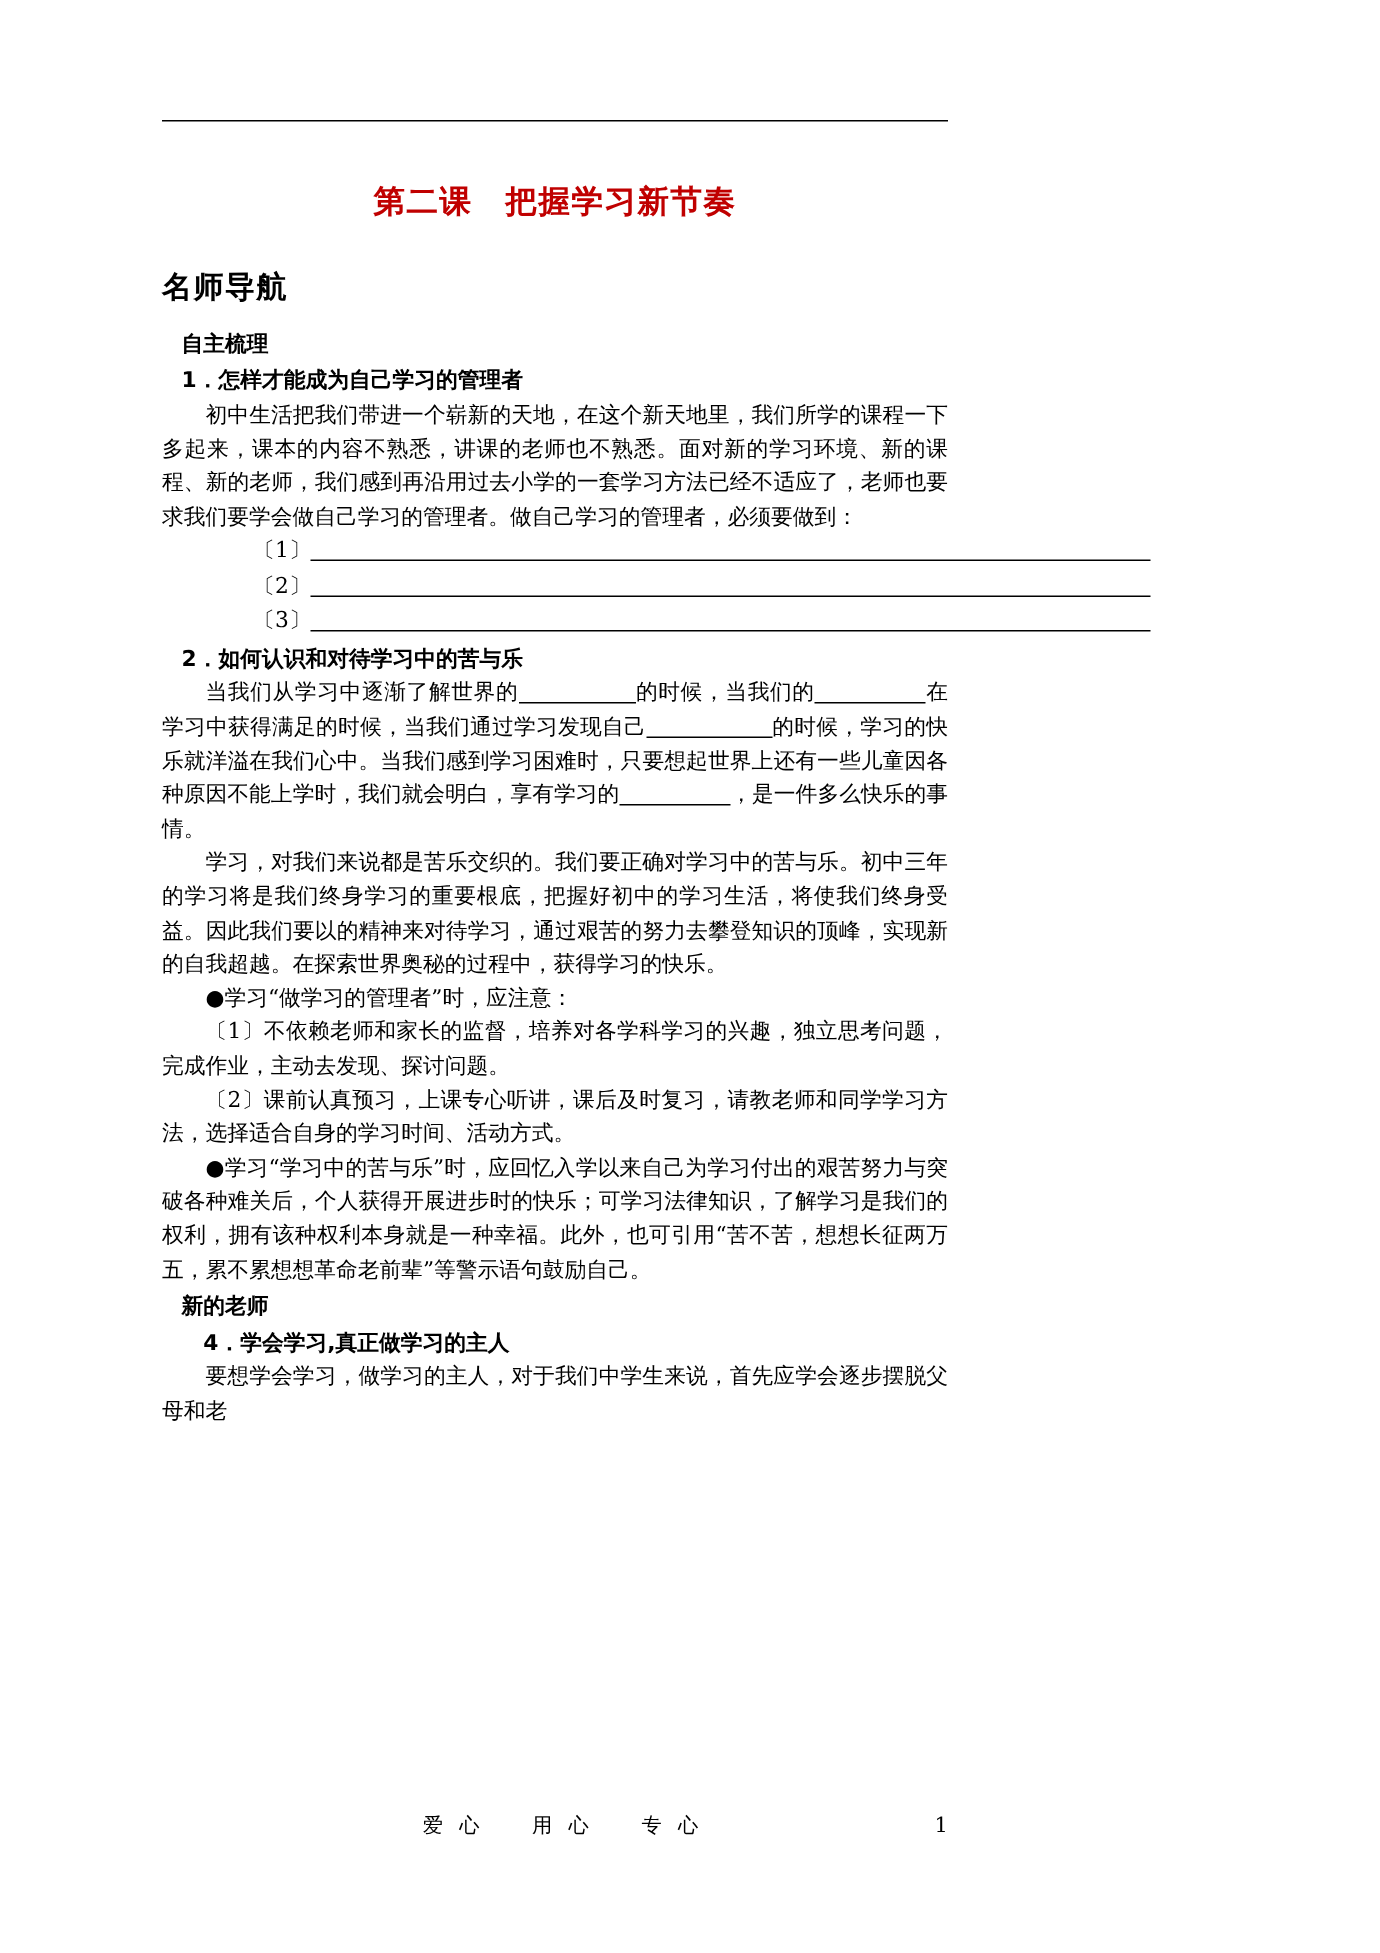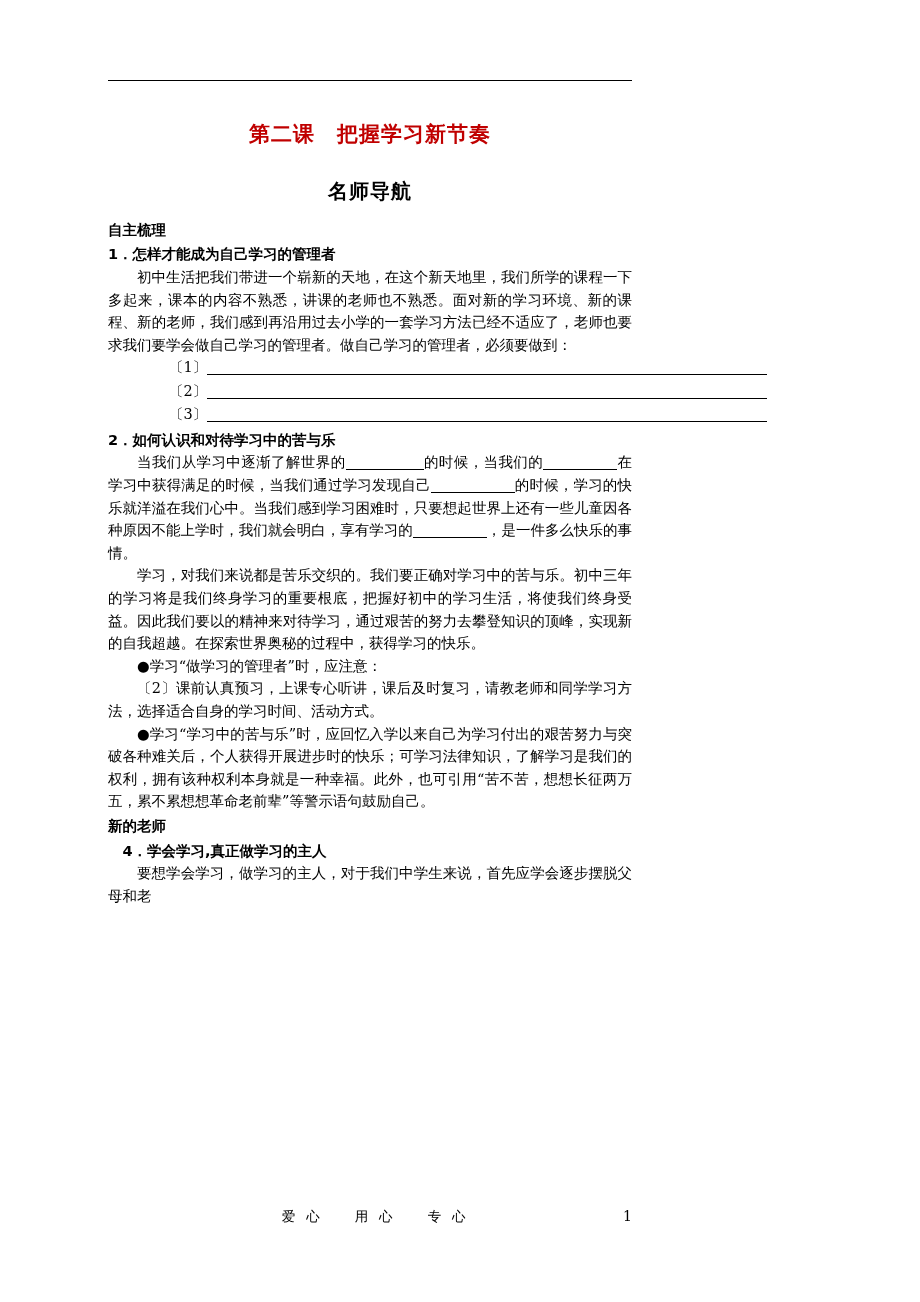--- a/index.html
+++ b/index.html
@@ -41,30 +41,29 @@
     color: #c00000;
     font-size: 21px;
     text-align: center;
     margin: 24px 0 0 0;
     letter-spacing: 1px;
   }
   h2.section-title {
     font-family: Liberation Mono, monospace;
     font-weight: bold;
     font-size: 20px;
-    text-align: center;
     margin: 30px 0 14px 0;
     letter-spacing: 1px;
   }
   .heading-bold {
     font-family: "DejaVu Sans", "Liberation Sans", sans-serif;
     font-weight: bold;
     font-size: 14.5px;
     line-height: 1.55;
-    margin: 2px 0 0 0;
+    margin: 2px 0 0 13px;
   }
   .heading-bold.indent1 {
     text-indent: 1em;
   }
   p.para {
     font-size: 14.5px;
     line-height: 1.56;
     margin: 0;
     text-align: justify;
     text-justify: inter-ideograph;
@@ -134,20 +133,21 @@
     <p class="blank-line-row"><span>〔2〕</span><span class="ul" style="width:560px"></span></p>
     <p class="blank-line-row"><span>〔3〕</span><span class="ul" style="width:560px"></span></p>
 
     <div class="heading-bold">2．如何认识和对待学习中的苦与乐</div>
 
     <p class="para indent"><span>当我们从学习中逐渐了解世界的</span><span class="ul-inline" style="width:78px"></span><span>的时候，当我们的</span><span class="ul-inline" style="width:74px"></span><span>在学习中获得满足的时候，当我们通过学习发现自己</span><span class="ul-inline" style="width:84px"></span><span>的时候，学习的快乐就洋溢在我们心中。当我们感到学习困难时，只要想起世界上还有一些儿童因各种原因不能上学时，我们就会明白，享有学习的</span><span class="ul-inline" style="width:74px"></span><span>，是一件多么快乐的事情。</span></p>
 
     <p class="para indent">学习，对我们来说都是苦乐交织的。我们要正确对学习中的苦与乐。初中三年的学习将是我们终身学习的重要根底，把握好初中的学习生活，将使我们终身受益。因此我们要以的精神来对待学习，通过艰苦的努力去攀登知识的顶峰，实现新的自我超越。在探索世界奥秘的过程中，获得学习的快乐。</p>
 
     <p class="para indent">●学习“做学习的管理者”时，应注意：</p>
+    <p class="para indent">〔1〕不依赖老师和家长的监督，培养对各学科学习的兴趣，独立思考问题，完成作业，主动去发现、探讨问题。</p>
     <p class="para indent">〔2〕课前认真预习，上课专心听讲，课后及时复习，请教老师和同学学习方法，选择适合自身的学习时间、活动方式。</p>
 
     <p class="para indent">●学习“学习中的苦与乐”时，应回忆入学以来自己为学习付出的艰苦努力与突破各种难关后，个人获得开展进步时的快乐；可学习法律知识，了解学习是我们的权利，拥有该种权利本身就是一种幸福。此外，也可引用“苦不苦，想想长征两万五，累不累想想革命老前辈”等警示语句鼓励自己。</p>
 
     <div class="heading-bold">新的老师</div>
 
     <div class="heading-bold indent1">4．学会学习,真正做学习的主人</div>
 
     <p class="para indent">要想学会学习，做学习的主人，对于我们中学生来说，首先应学会逐步摆脱父母和老</p>
 

